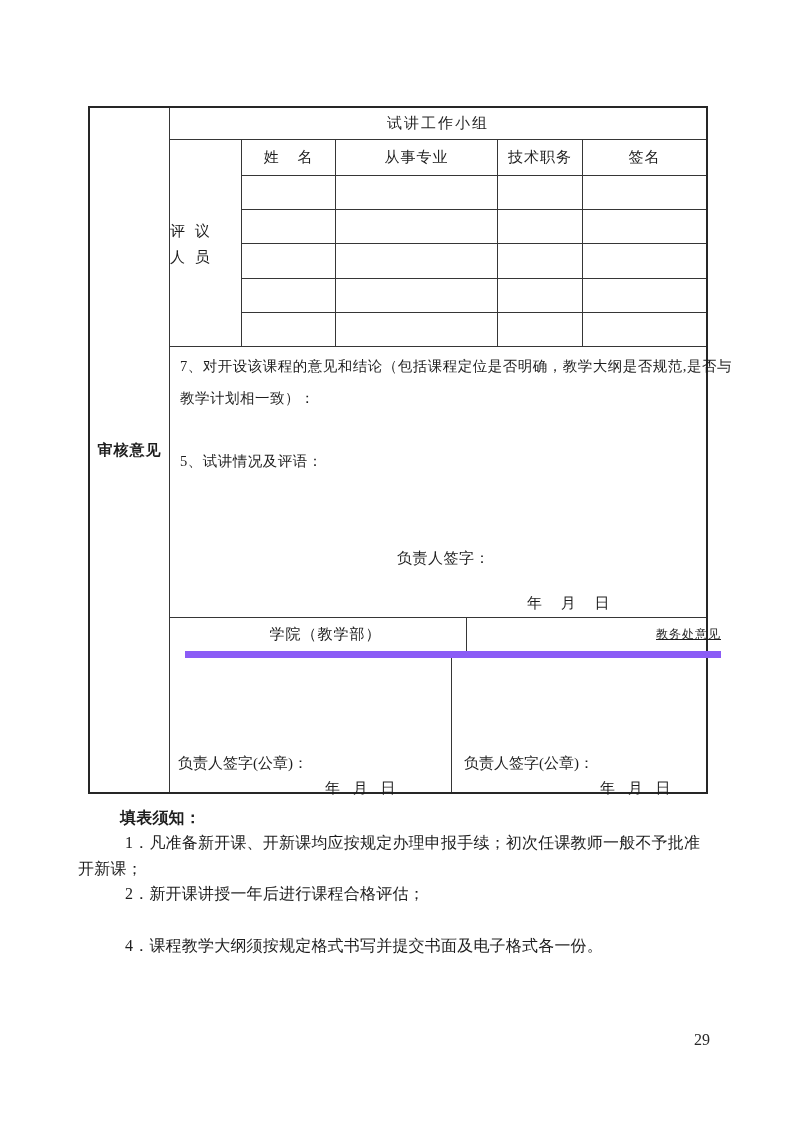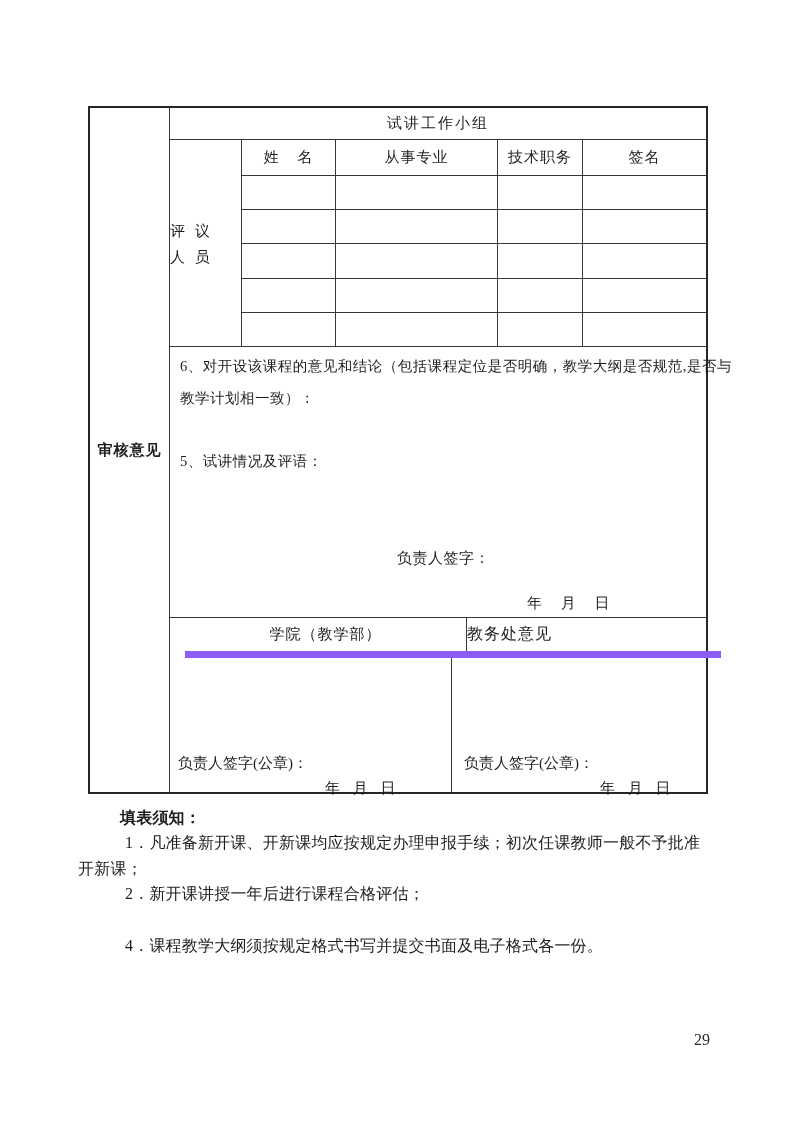--- a/index.html
+++ b/index.html
@@ -75,22 +75,22 @@
     position:absolute; left:15px; top:510px; width:536px; height:40px;
     border-bottom:7px solid #8b5cf6; display:flex;
   }
   .rd-left {
     width:282px; height:100%; border-right:1px solid #363636;
     display:flex; align-items:center; justify-content:center;
     font-size:15px; letter-spacing:1px;
   }
   .rd-right {
     flex:1; height:100%;
-    display:flex; align-items:center; justify-content:flex-start;
-    font-size:16px; letter-spacing:1px;
+    display:flex; align-items:center; justify-content:flex-end;
+    font-size:12px; letter-spacing:1px;text-decoration:underline;
   }
 
   .row-e { position:absolute; left:0; top:550px; width:536px; height:134px; display:flex; }
   .re-left  { position:relative; width:282px; height:100%; border-right:1px solid #363636; }
   .re-right { position:relative; flex:1; height:100%; }
   .re-sign { position:absolute; left:8px; top:96px; font-size:15px; white-space:nowrap; }
   .re-right .re-sign { left:12px; }
   .re-date { position:absolute; top:121px; font-size:15px; word-spacing:9px; white-space:pre; }
   .re-left  .re-date { left:155px; }
   .re-right .re-date { left:148px; }
@@ -156,21 +156,21 @@
           <div class="pg-cell lastcol"></div>
 
           <div class="pg-cell lastrow"></div>
           <div class="pg-cell lastrow"></div>
           <div class="pg-cell lastrow"></div>
           <div class="pg-cell lastcol lastrow"></div>
         </div>
       </div>
 
       <div class="section-c">
-        <div class="sc-line sc-item1a">6、对开设该课程的意见和结论（包括课程定位是否明确，教学大纲是否规范,是否与</div>
+        <div class="sc-line sc-item1a">7、对开设该课程的意见和结论（包括课程定位是否明确，教学大纲是否规范,是否与</div>
         <div class="sc-line sc-item1b">教学计划相一致）：</div>
         <div class="sc-line sc-item2">5、试讲情况及评语：</div>
         <div class="sc-line sc-sign">负责人签字：</div>
         <div class="sc-line sc-date">年 月 日</div>
       </div>
 
       <div class="row-d">
         <div class="rd-left">
           <span>学院（教学部）</span>
         </div>

